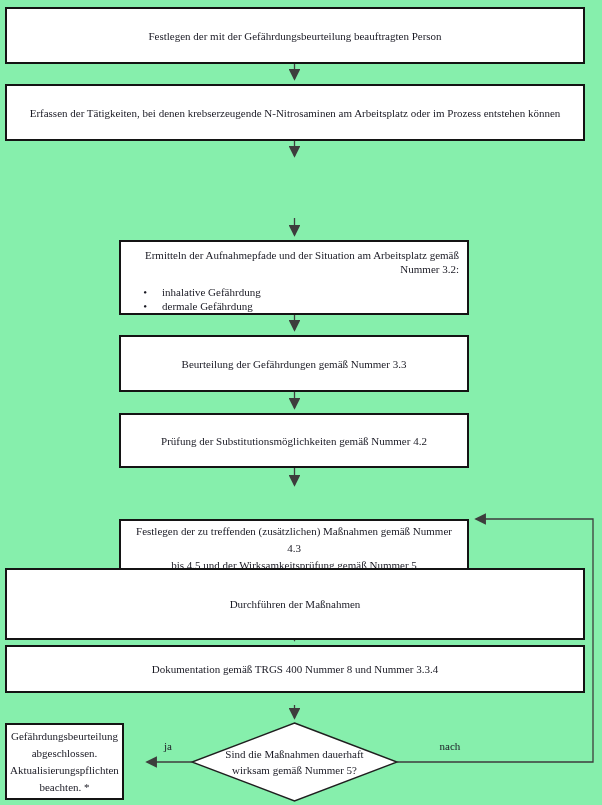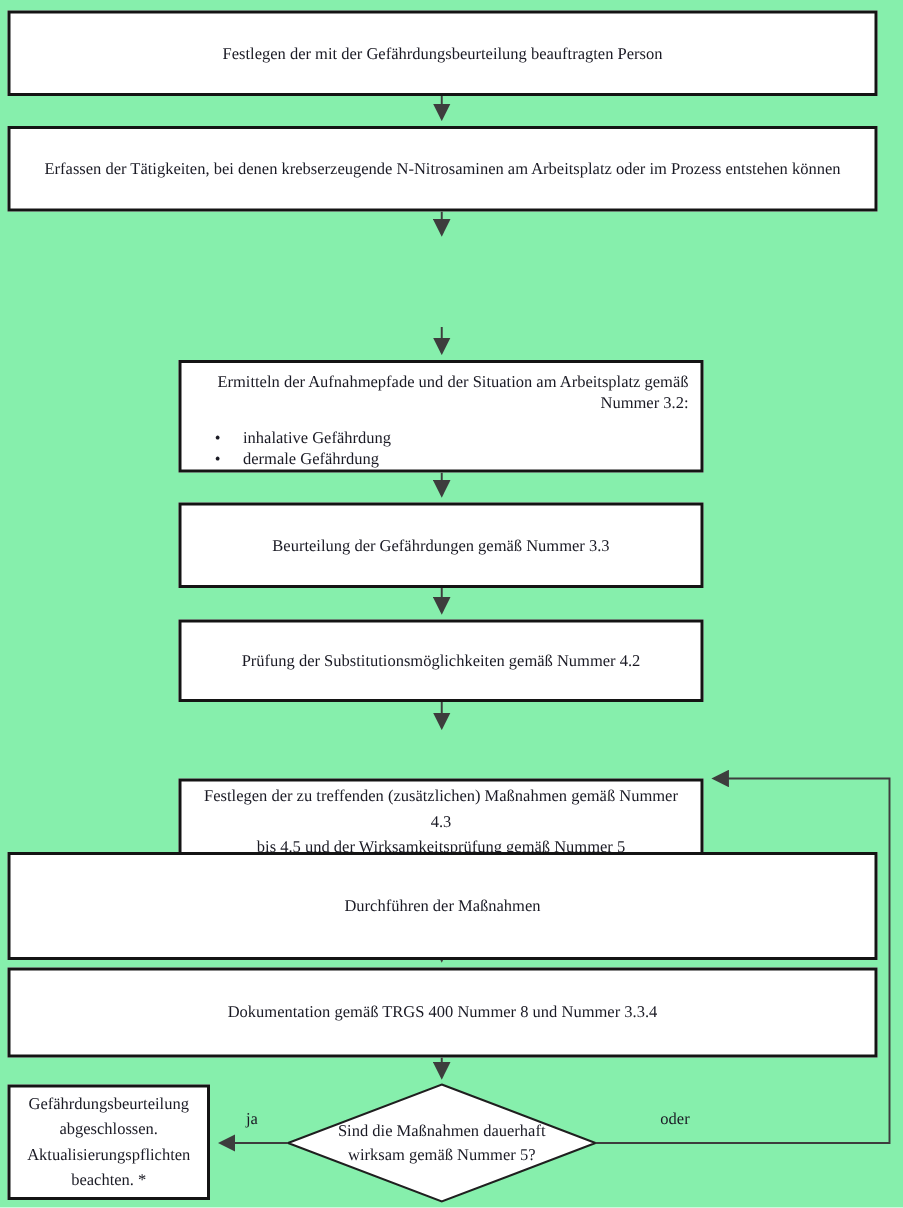--- a/index.html
+++ b/index.html
@@ -16,22 +16,22 @@
   }
   .multiline{white-space:pre-line;}
   .b1{left:5px;top:7px;width:580px;height:57px;}
   .b2{left:5px;top:84px;width:580px;height:57px;}
   .b3{left:5px;top:161px;width:580px;height:57px;}
   .b4{left:119px;top:240px;width:350px;height:75px;display:block;text-align:right;padding:6px 8px;}
   .b5{left:119px;top:335px;width:350px;height:57px;}
   .b6{left:119px;top:413px;width:350px;height:55px;}
   .b7{left:119px;top:490px;width:350px;height:58px;line-height:17px;margin-top:29px;}
   .b8{left:5px;top:568px;width:580px;height:72px;}
-  .b9{left:5px;top:645px;width:580px;height:60px;text-align:right;}
-  .bend{left:5px;top:723px;width:135px;height:77px;line-height:17px;padding:2px 1px;}
+  .b9{left:5px;top:645px;width:580px;height:48px;text-align:right;}
+  .bend{left:5px;top:723px;width:119px;height:77px;line-height:17px;padding:2px 1px;}
   .b4 .heading{line-height:14px;}
   .b4 .bullets{margin-top:9px;}
   .bullet-row{display:flex;line-height:14px;}
   .bullet-row .dot{width:14px;margin-left:4px;font-size:11px;}
   .bullet-row .blabel{margin-left:15px;}
   .diamond-text{
     position:absolute;left:192px;top:746px;width:205px;text-align:center;
     font-size:11px;line-height:16px;white-space:pre-line;
   }
   .edge-label{position:absolute;font-size:11px;text-align:center;}
@@ -116,15 +116,15 @@
     <span class="multiline">Gefährdungsbeurteilung
 abgeschlossen.
 Aktualisierungspflichten
 beachten. *</span>
   </div>
 
   <div class="diamond-text">Sind die Maßnahmen dauerhaft
 wirksam gemäß Nummer 5?</div>
 
   <div class="edge-label lbl-ja">ja</div>
-  <div class="edge-label lbl-nein">oder</div>
+  <div class="edge-label lbl-nein">nach</div>
 
 </div>
 
 </body></html>

